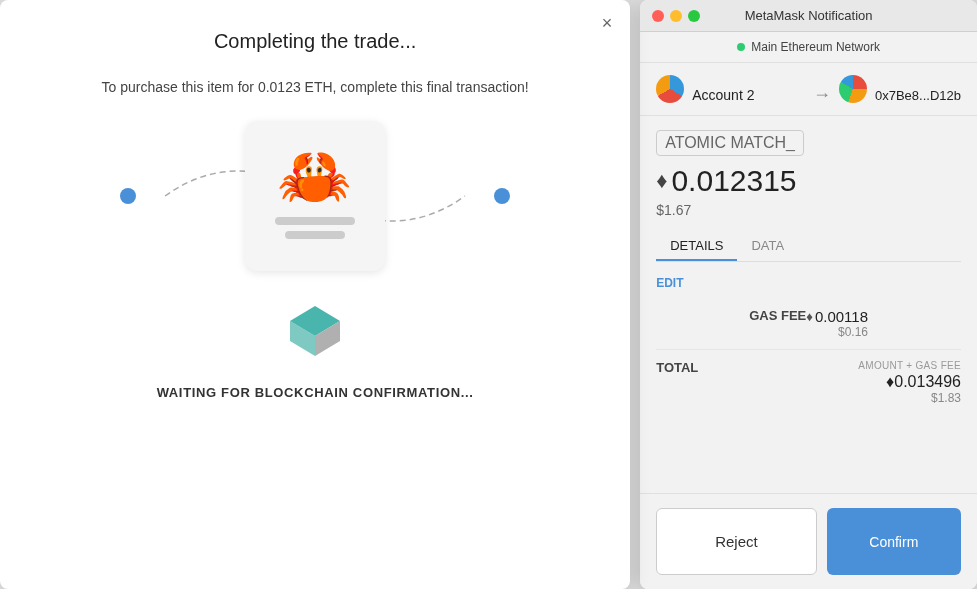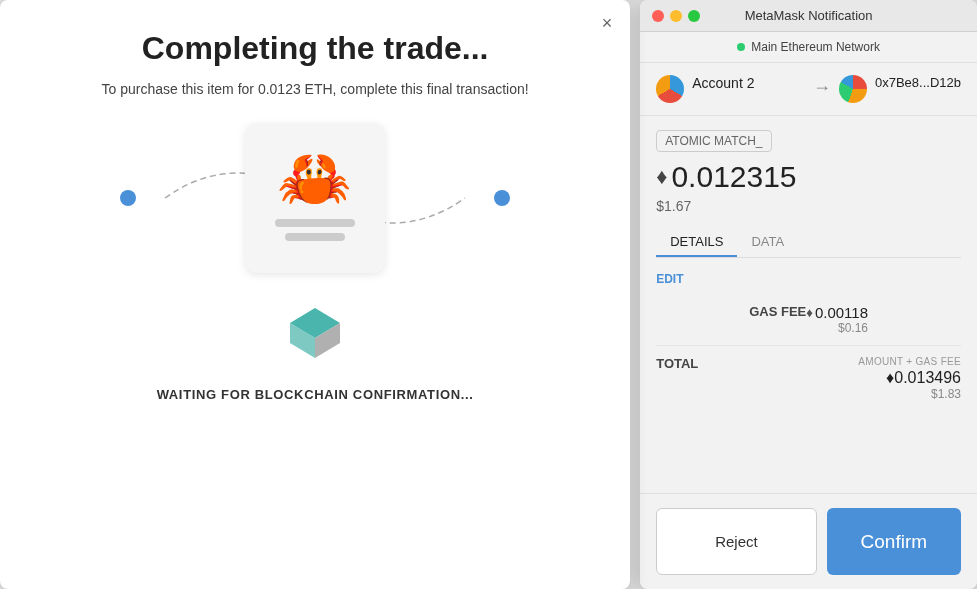--- a/index.html
+++ b/index.html
@@ -30,24 +30,24 @@
       top: 14px;
       right: 18px;
       font-size: 18px;
       color: #666;
       cursor: pointer;
       background: none;
       border: none;
       line-height: 1;
     }
     .left-title {
-      font-size: 32px;
-      font-weight: 700;
-      color: #222;
-      margin-bottom: 12px;
+      font-size: 20px;
+      font-weight: 400;
+      color: #222;
+      margin-bottom: 24px;
       text-align: center;
     }
     .left-subtitle {
       font-size: 14px;
       color: #444;
       text-align: center;
       line-height: 1.5;
       margin-bottom: 23px;
     }
 
@@ -195,21 +195,21 @@
       margin-top: 3px;
     }
     .network-text {
       font-size: 12px;
       color: #444;
     }
 
     
     .account-row {
       display: flex;
-      align-items: flex-start;
+      align-items: flex-end;
       padding: 12px 16px;
       background: #f2f2f2;
       border-bottom: 1px solid #e0e0e0;
     }
     .account-avatar {
       width: 28px;
       height: 28px;
       border-radius: 50%;
       margin-right: 8px;
       background: conic-gradient(#3498db 0deg 120deg, #e74c3c 120deg 240deg, #f39c12 240deg 360deg);
@@ -239,21 +239,21 @@
     
     .mm-content {
       padding: 14px 16px;
       flex: 1;
     }
     .contract-badge {
       display: inline-block;
       border: 1px solid #ccc;
       border-radius: 4px;
       padding: 3px 8px;
-      font-size: 12px;
+      font-size: 16px;
       color: #666;
       margin-bottom: 8px;
     }
     .eth-amount-row {
       display: flex;
       align-items: center;
       margin-bottom: 4px;
     }
     .eth-icon {
       font-size: 22px;
@@ -383,21 +383,21 @@
       color: #333;
       cursor: pointer;
       font-weight: 500;
     }
     .confirm-btn {
       flex: 1;
       padding: 12px;
       border: none;
       border-radius: 6px;
       background: #4a90d9;
-      font-size: 19px;
+      font-size: 14px;
       color: #fff;
       cursor: pointer;
       font-weight: 500;
     }
   </style>
 </head>
 <body>
 
 <div class="left-panel">
   <button class="close-btn">×</button>

